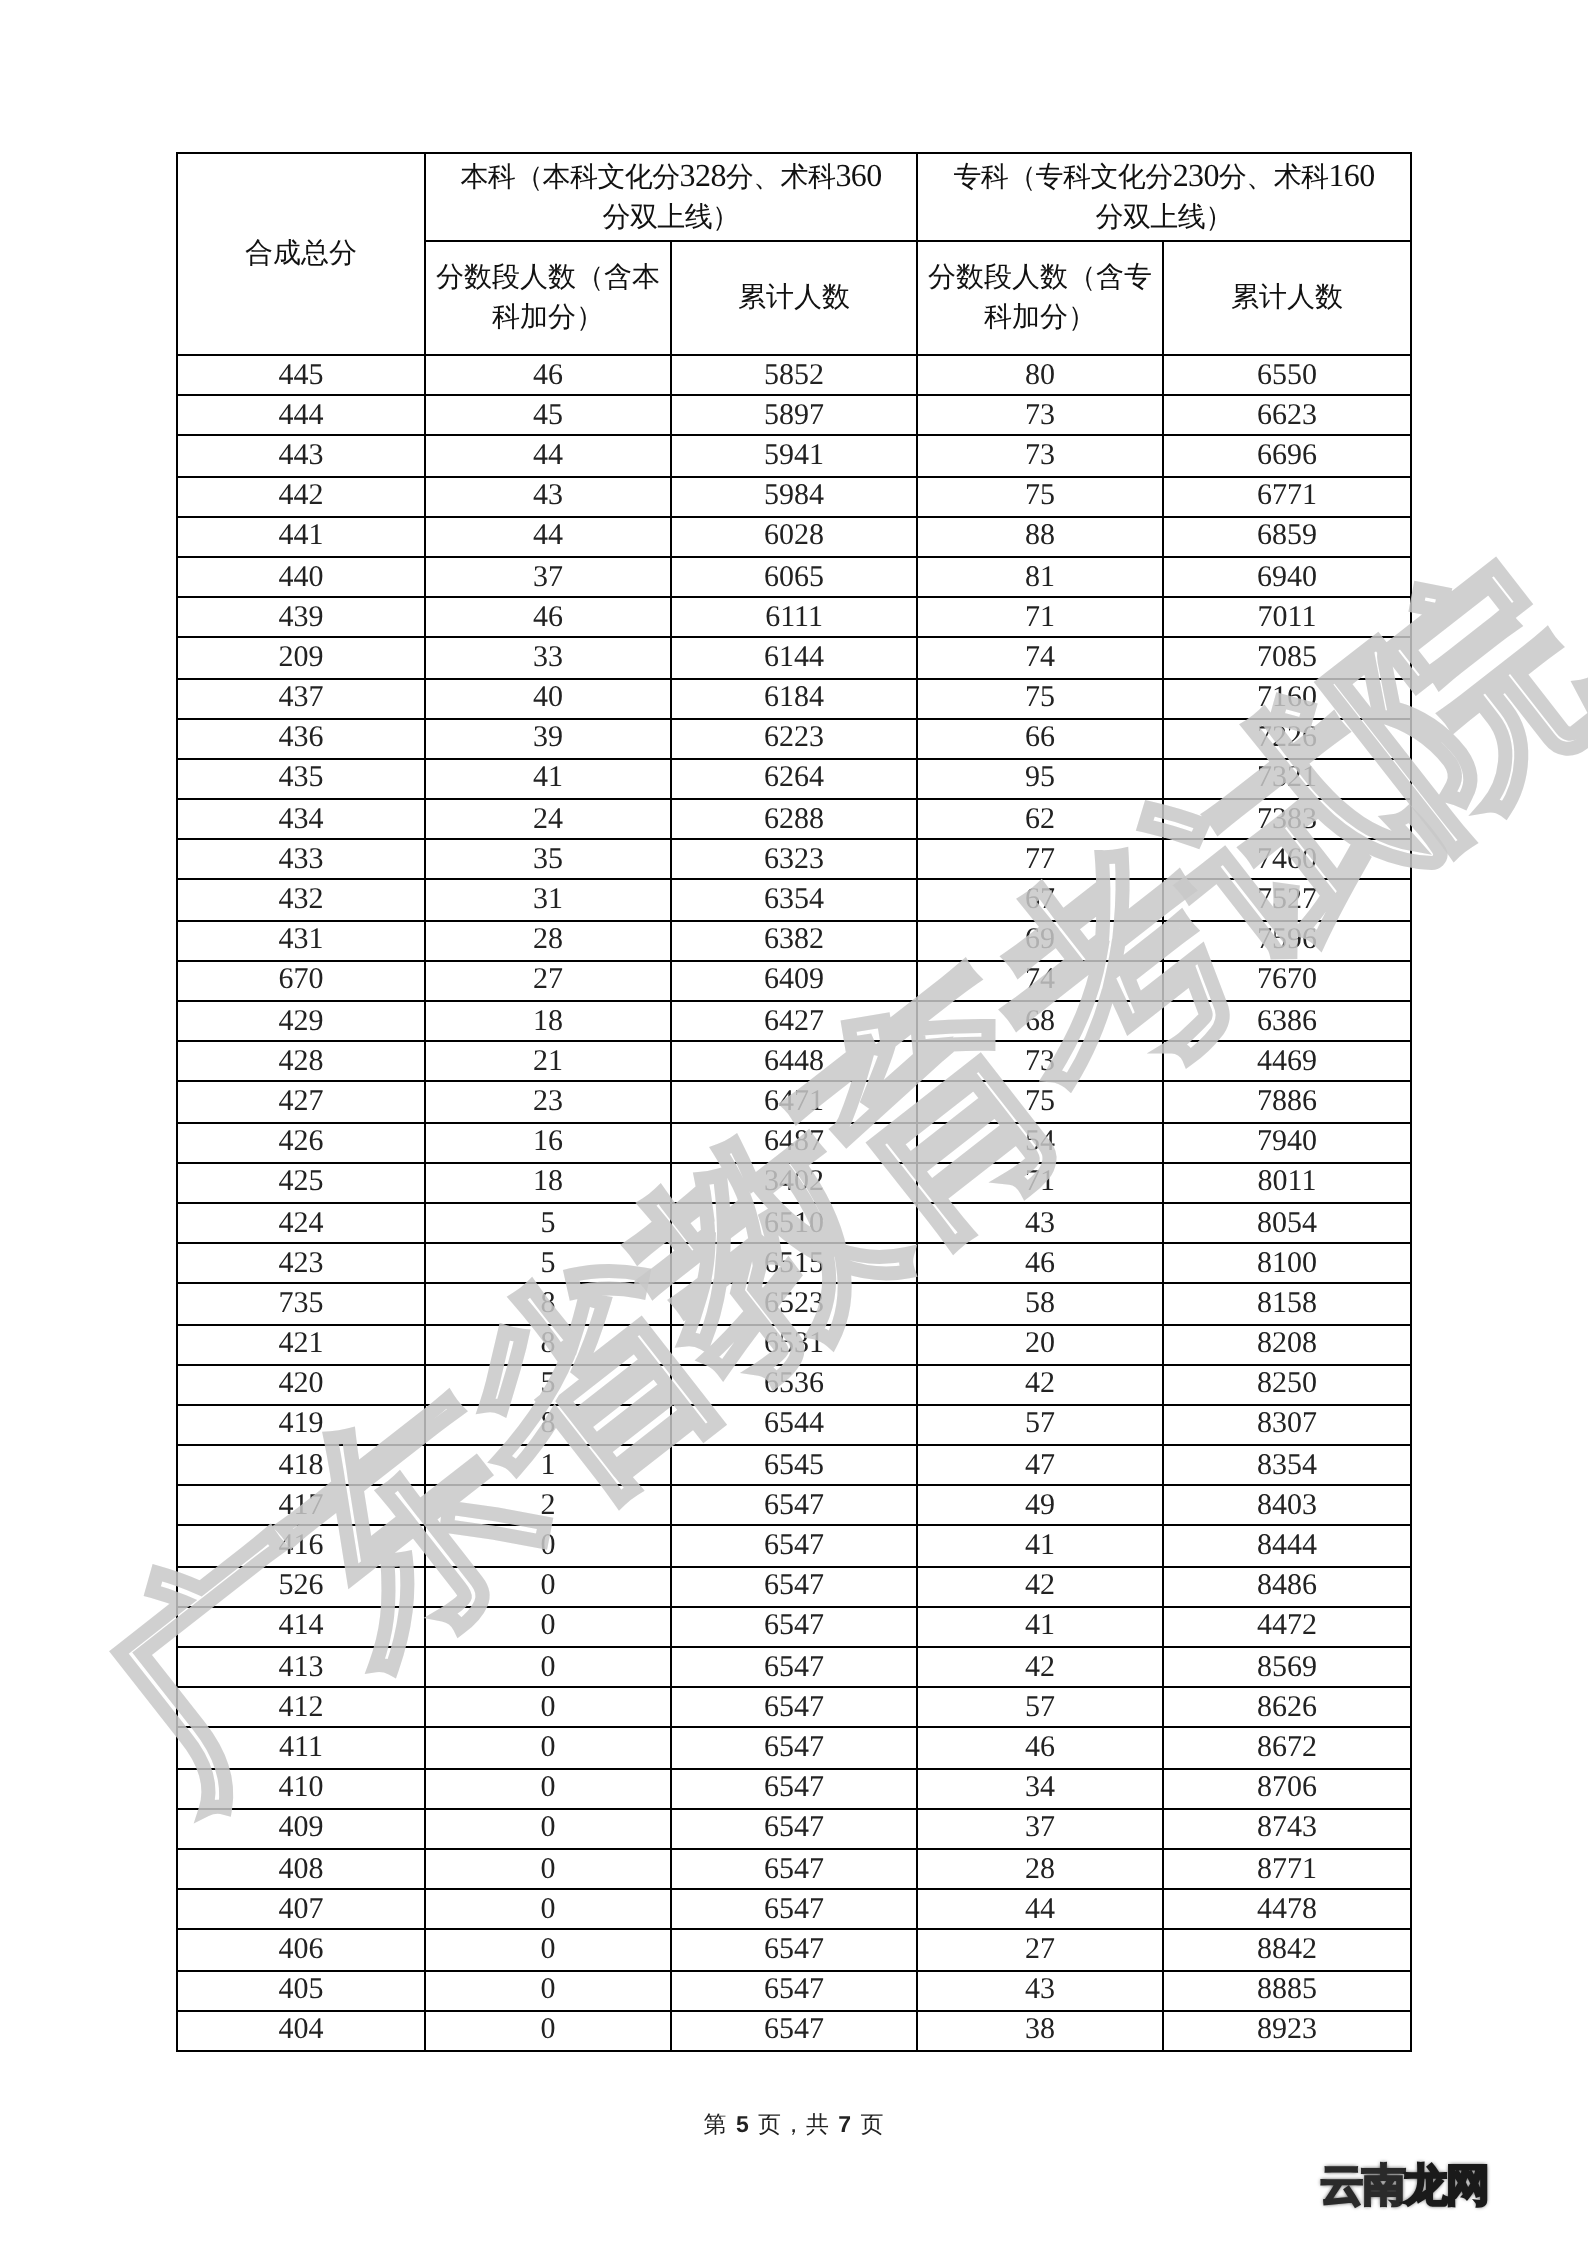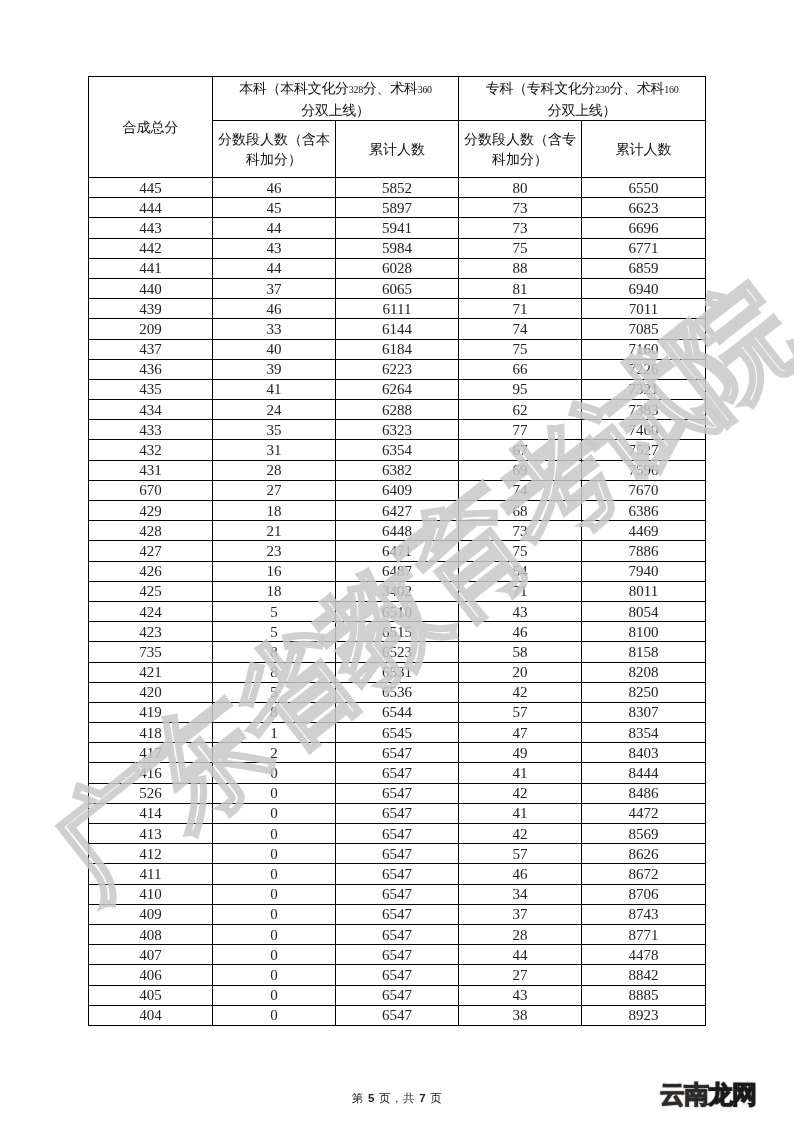--- a/index.html
+++ b/index.html
@@ -50,21 +50,21 @@
     color: #111;
   }
   th.group-head {
     height: 43px;
     line-height: 20px;
     font-size: 13.5px;
     letter-spacing: -0.3px;
   }
   th.group-head .num {
     font-family: "Liberation Serif", "DejaVu Serif", serif;
-    font-size: 10px;
+    font-size: 16px;
   }
   th.sub-head {
     height: 56px;
   }
   th.total-head {
     font-size: 14.5px;
   }
   table.score-table td {
     height: 19.2px;
     font-size: 15px;
@@ -81,32 +81,31 @@
   .footer {
     position: absolute;
     left: 0;
     top: 1055px;
     width: 794px;
     text-align: center;
     font-family: "DejaVu Sans", "Liberation Sans", sans-serif;
     font-size: 11.5px;
     color: #222;
     letter-spacing: 0.5px;
-    margin-top: 36px;
   }
   .footer .pg {
     font-family: "Liberation Sans", sans-serif;
     font-weight: bold;
   }
   .site-logo {
     position: absolute;
     left: 660px;
     top: 1078px;
     font-family: "DejaVu Sans", "Liberation Sans", sans-serif;
-    font-size: 25px;
+    font-size: 22px;
     font-weight: bold;
     letter-spacing: -1px;
     z-index: 3;
   }
   .site-logo .part-a {
     color: #e8620f;
     -webkit-text-stroke: 1px #2a2a2a;
     text-shadow: 0 0 2px #000;
   }
   .site-logo .part-b {

